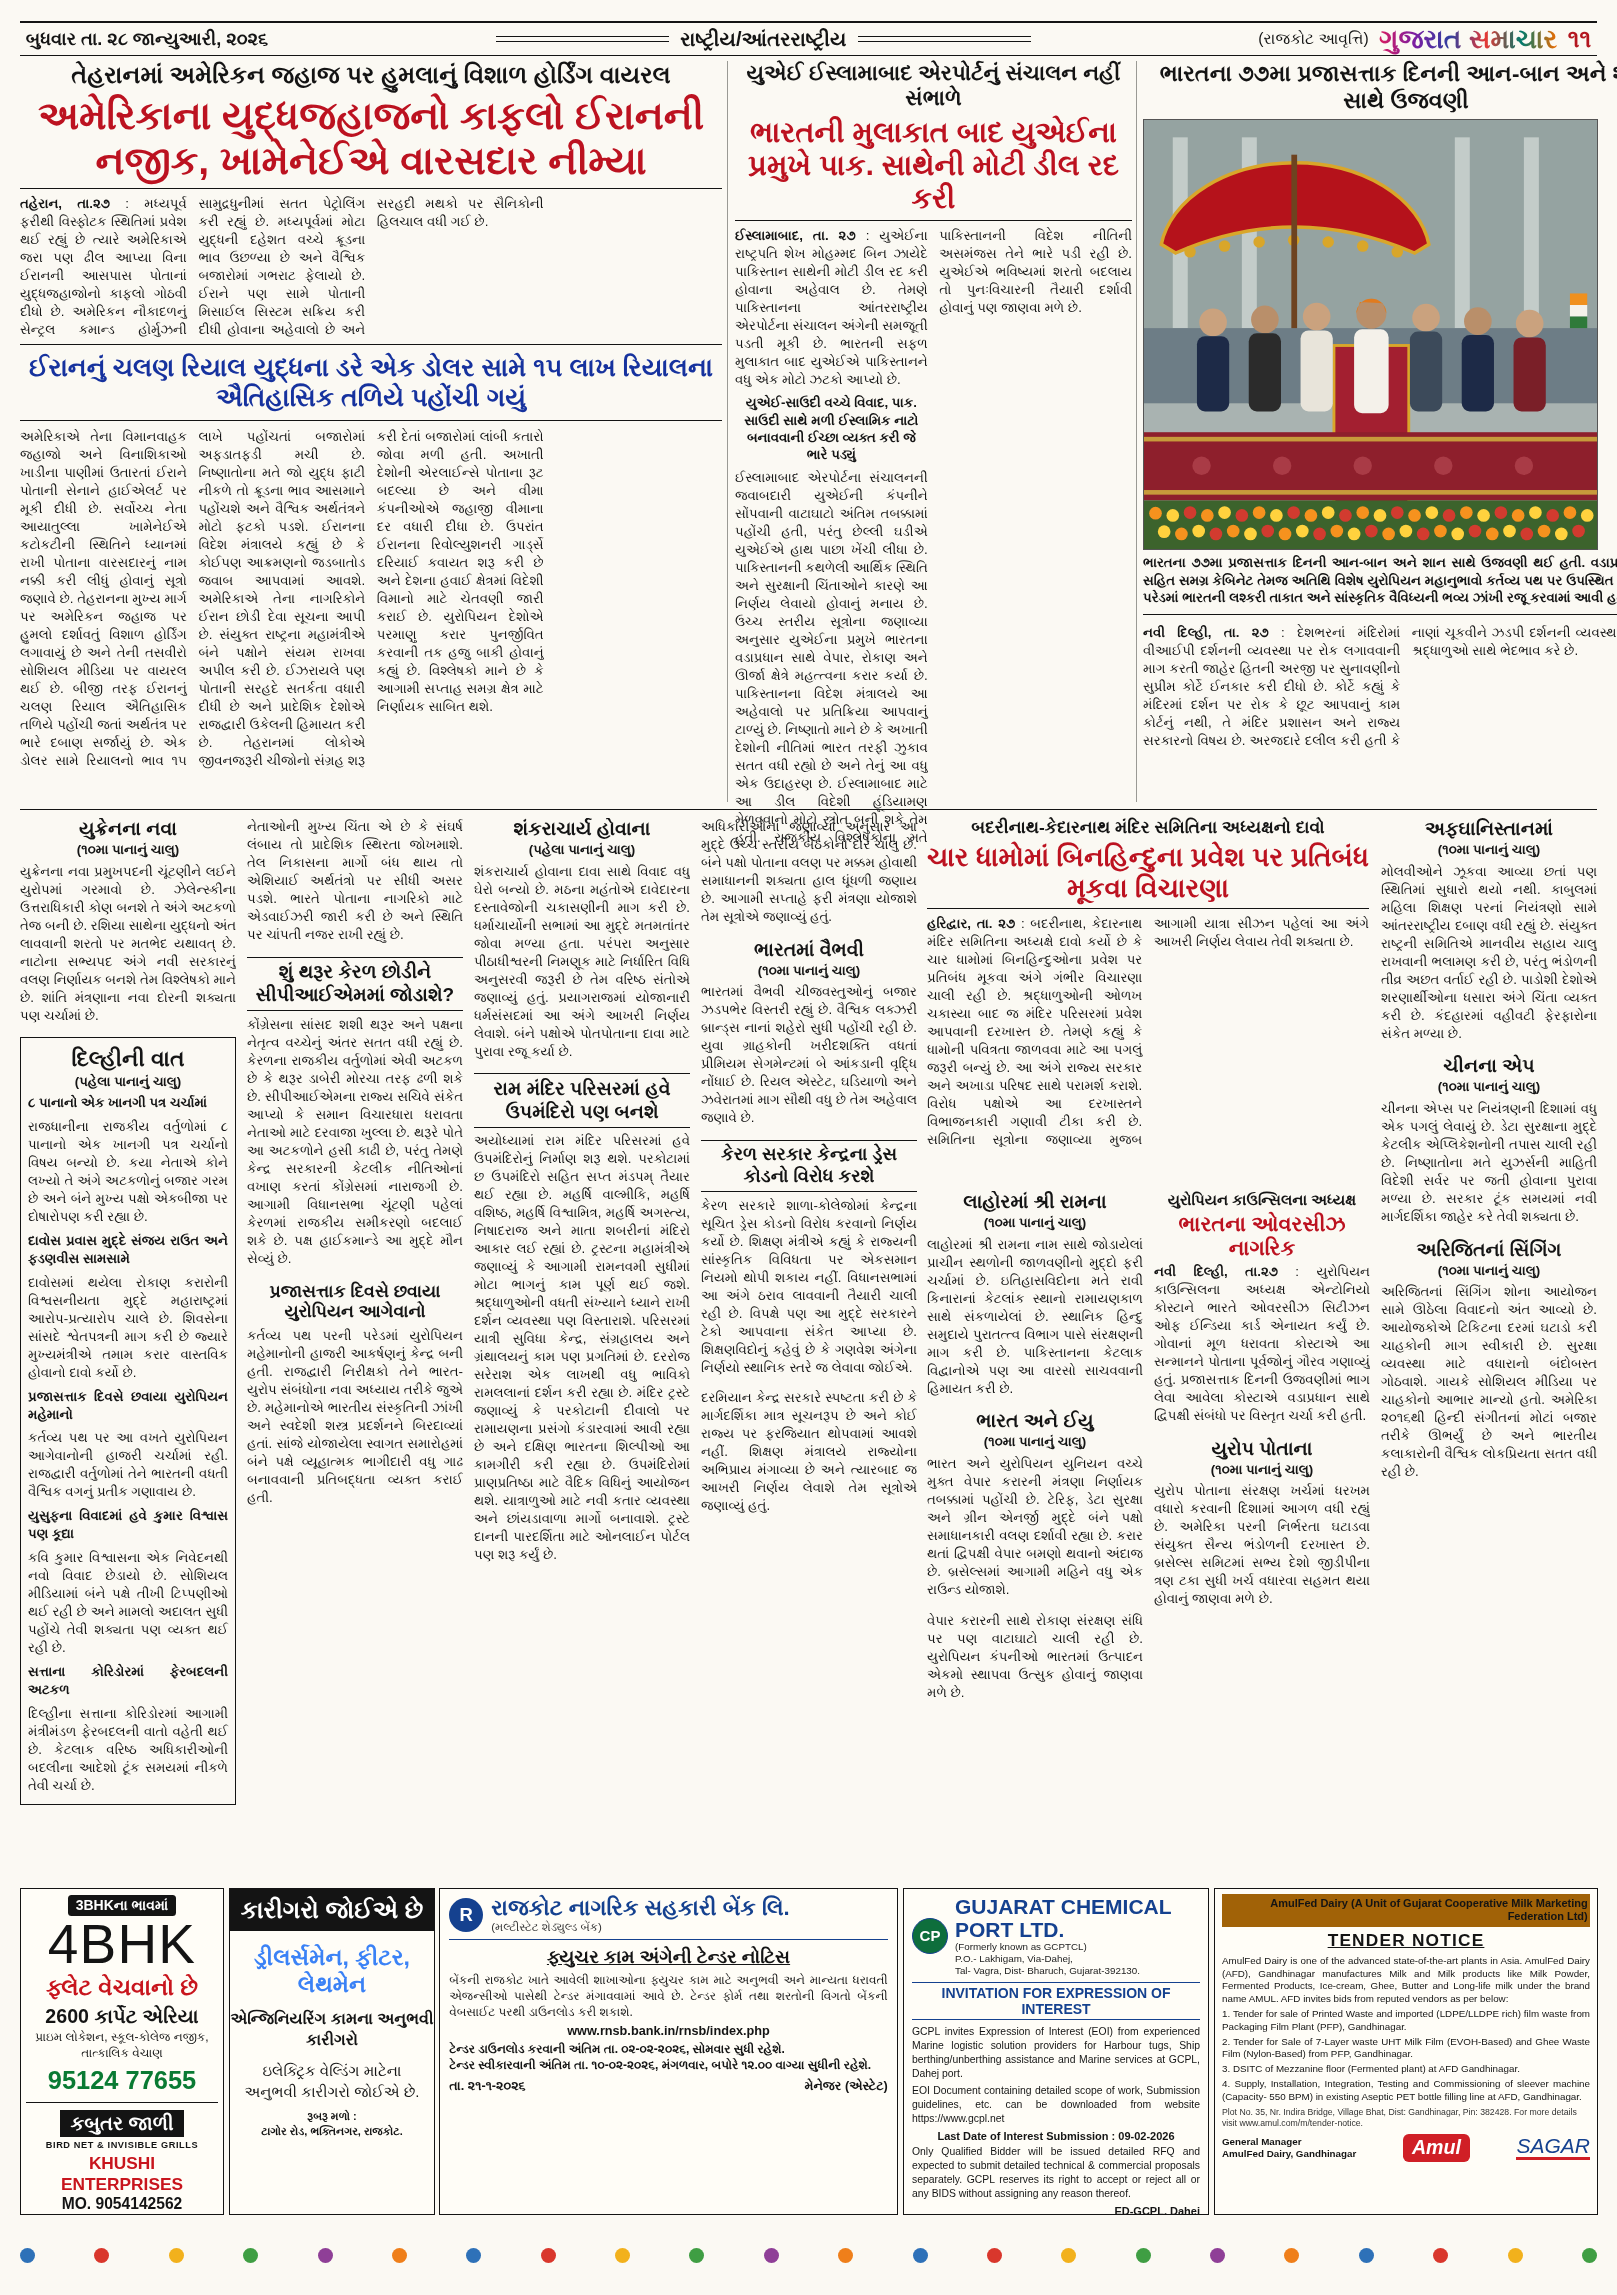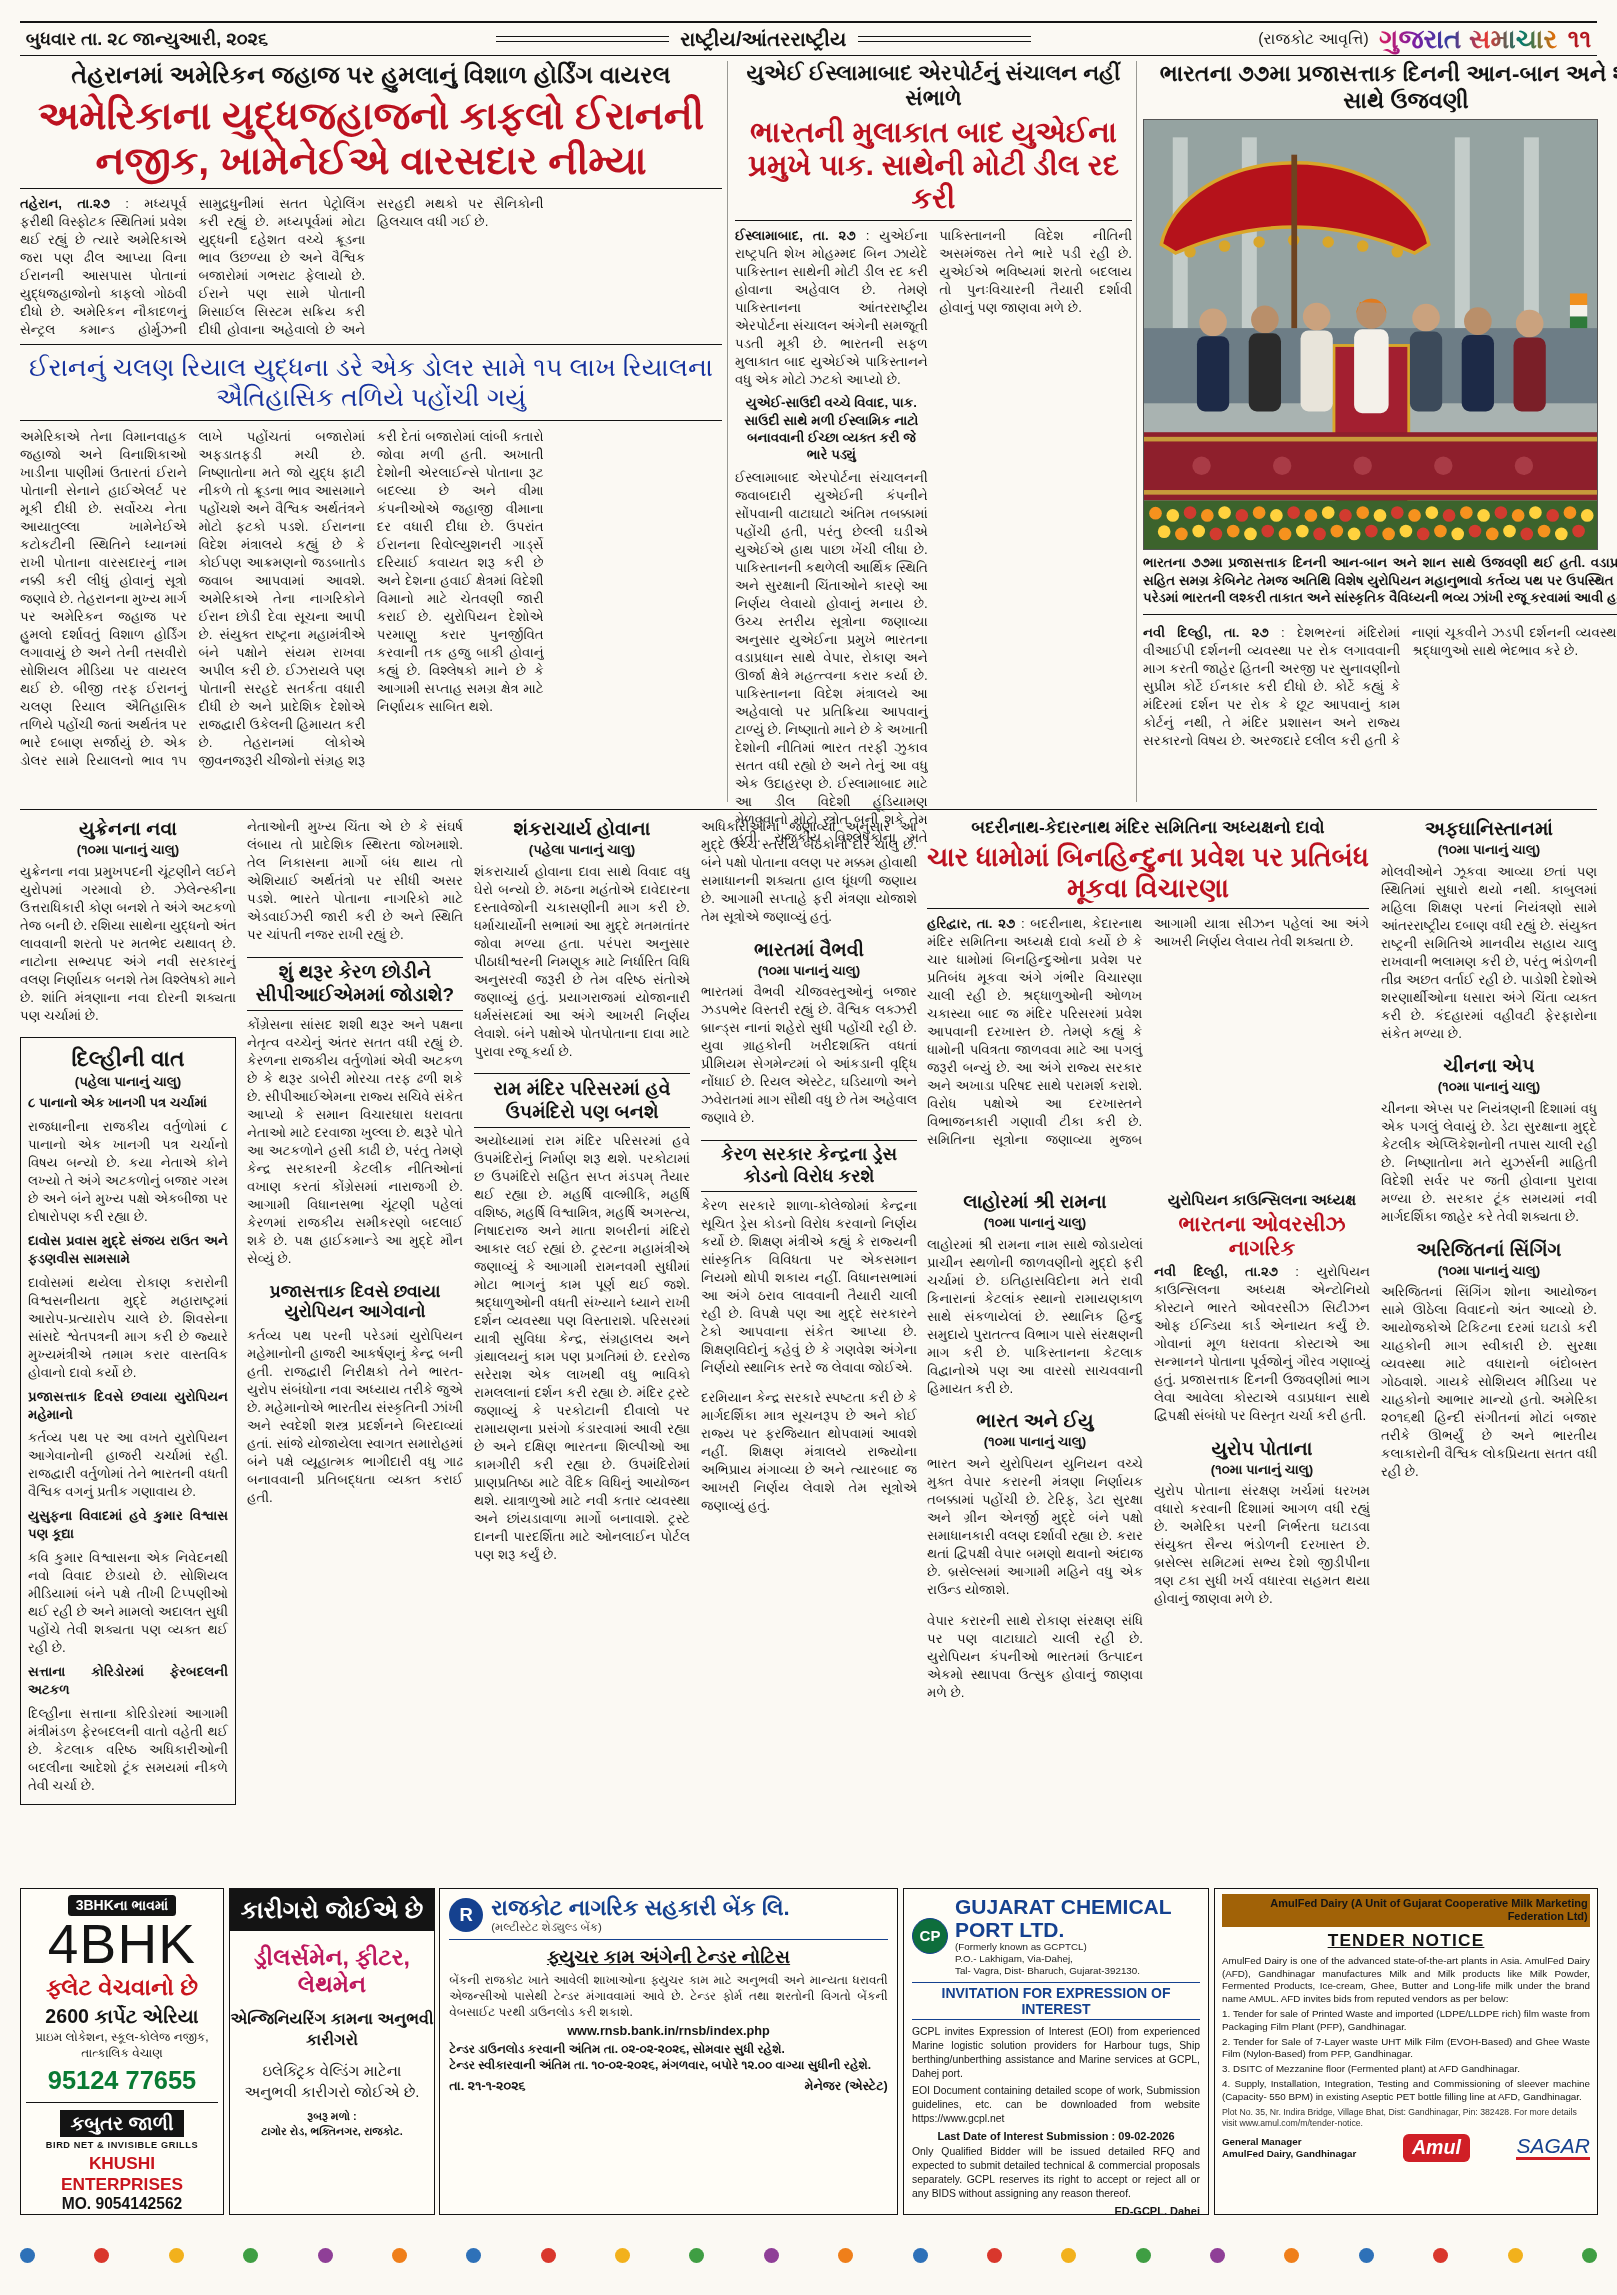--- a/index.html
+++ b/index.html
@@ -12,21 +12,21 @@
   .m-center{display:flex;align-items:center;gap:11.6px}
   .m-sect{font-size:20px;font-weight:bold}
   .m-rule{width:173px;height:5.2px;border-top:1.7px solid #141414;border-bottom:1.2px solid #141414}
   .m-right{display:flex;align-items:center;gap:10.4px}
   .m-ed{font-size:15.6px}
   .m-paper{font-size:26.6px;font-weight:bold;background:linear-gradient(90deg,#d81b60,#7b1fa2,#303f9f,#e53935,#00796b,#ef6c00);-webkit-background-clip:text;background-clip:text;color:transparent}
   .m-pg{font-size:24px;font-weight:bold;color:#b3161f}
   
   .kick{font-weight:bold;text-align:center;line-height:1.15}
   .hl-red{color:#bc1220;font-weight:bold;text-align:center;line-height:1.14}
-  .hl-blue{color:#16329e;font-weight:normal;text-align:center;line-height:1.2}
+  .hl-blue{color:#16329e;font-weight:bold;text-align:center;line-height:1.2}
   .hl-blk{font-weight:bold;text-align:center;line-height:1.18}
   .rule{border-top:1.2px solid #141414}
   .bt{font-size:13.3px;line-height:18px;text-align:justify}
   .bt p{margin-bottom:5.8px}
   .cols2{column-count:2;column-gap:11.6px;column-fill:auto}
   .cols4{column-count:4;column-gap:11.6px;column-fill:auto}
   .dl{font-weight:bold}
   .secthead{font-size:19px;font-weight:bold;text-align:center;line-height:1.2}
   .contnote{font-size:13.3px;font-weight:bold;text-align:center;margin:1.2px 0 4.6px}
   .pull{font-weight:bold;text-align:center;margin:4.6px 0;line-height:17.3px}
@@ -48,21 +48,21 @@
   .flat-note{font-size:12px;margin-top:2.3px;line-height:15.6px}
   .flat-phone{font-size:25.4px;font-weight:bold;color:#0a7a33;margin-top:4.6px}
   .flat-div{border-top:1.7px solid #141414;margin:7px 0}
   .pigeon{display:inline-block;background:#141414;color:#fff;font-size:19.6px;font-weight:bold;padding:2.3px 10.4px}
   .pigeon-sub{font-size:9.2px;font-weight:bold;letter-spacing:0.6px;margin-top:2.3px}
   .firm{color:#c8151d;font-size:17.3px;font-weight:bold;margin-top:3.5px}
   .firm-ph{font-size:15.6px;font-weight:bold}
   .firm-sub{font-size:11.6px}
   .ad-work{text-align:center}
   .work-head{background:#141414;color:#fff;font-size:24px;font-weight:bold;padding:7px 3.5px}
-  .work-l1{color:#be185d;font-size:23px;font-weight:bold;margin-top:12.7px;line-height:1.2}
+  .work-l1{color:#3b82f6;font-size:23px;font-weight:bold;margin-top:12.7px;line-height:1.2}
   .work-l2{font-size:16px;font-weight:bold;margin-top:10.4px;line-height:1.3}
   .work-l3{font-size:15px;margin:10.4px 7px 0;line-height:1.35}
   .work-foot{font-size:11px;font-weight:bold;margin-top:7px;line-height:1.4}
   .ad-bank{padding:7px 9.2px}
   .bank-top{display:flex;align-items:center;gap:8px;border-bottom:1.7px solid #15418f;padding-bottom:4.6px}
   .bank-logo{width:34px;height:34px;border-radius:50%;background:#15418f;color:#fff;font-size:18.5px;font-weight:bold;display:flex;align-items:center;justify-content:center;flex:0 0 auto}
   .bank-name{color:#15418f;font-size:22px;font-weight:bold;line-height:1.1}
   .bank-tag{font-size:11.6px;color:#333}
   .bank-title{font-size:18.5px;font-weight:bold;text-align:center;text-decoration:underline;margin:5.8px 0 4.6px}
   .bank-body{font-size:12px;line-height:16px;text-align:justify}

